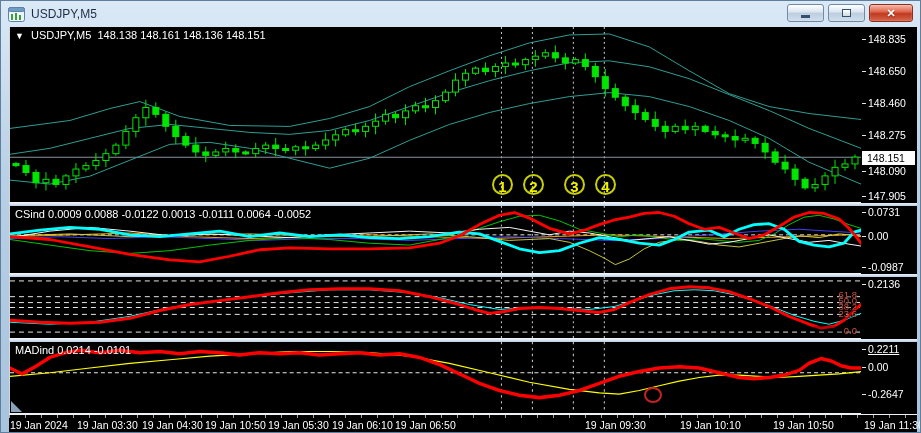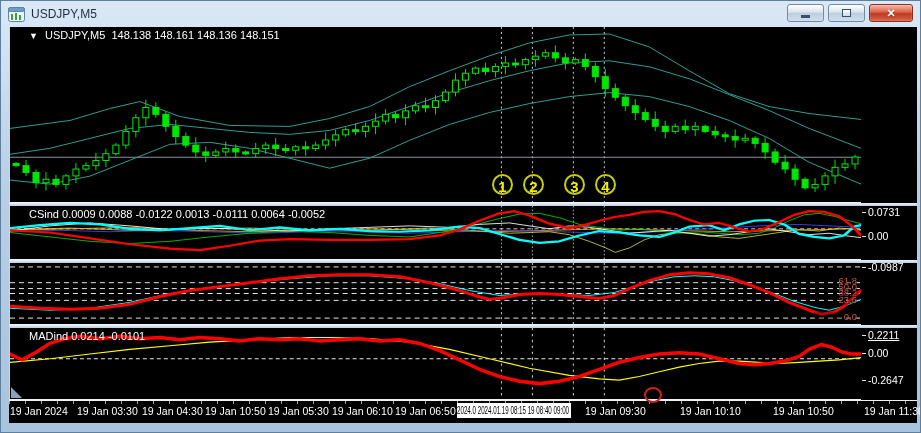--- a/index.html
+++ b/index.html
@@ -17,21 +17,21 @@
   .glyph-res{width:9px;height:8px;border:1px solid #33506e;background:linear-gradient(#fff,#cdd);}
   .glyph-close{color:#fff;font-size:11px;font-weight:bold;text-shadow:0 1px 1px #7c2714;}
   .chart-wrap{position:absolute;left:8px;top:26px;width:908px;bottom:9px;background:#000;}
   .panel{position:relative;display:flex;width:100%;}
   .plot{position:relative;flex:0 0 852px;width:852px;height:100%;border-left:1px solid #cfd6dd;border-bottom:1px solid #eef2f5;}
   .plot svg{display:block;width:100%;height:100%;}
   .axis{position:relative;flex:0 0 56px;color:#fff;font-size:10.5px;}
   .axlabel{position:absolute;left:7px;height:13px;line-height:13px;white-space:nowrap;}
   .axlabel::before{content:"";position:absolute;left:-6px;top:6px;width:4px;height:1px;background:#dfe4e9;}
   .pricetag{position:absolute;left:1px;right:2px;background:#fff;color:#000;font-size:10.5px;height:14px;line-height:14px;padding-left:5px;}
-  .phead{position:absolute;top:2px;left:5px;color:#fff;font-size:11px;white-space:nowrap;z-index:4;margin-left:14px;}
+  .phead{position:absolute;top:2px;left:5px;color:#fff;font-size:11px;white-space:nowrap;z-index:4;}
   .phead .arrow{font-size:9px;margin-right:4px;}
   .splitter{height:3px;background:linear-gradient(#eaf1f8,#b9cfe4);}
   .timeaxis{position:relative;height:19px;border-top:1px solid #eef2f5;color:#fff;font-size:10.5px;background:#000;padding-left:33px;}
   .timeaxis::before{content:"";position:absolute;left:0;right:0;top:0;height:3px;
     background:repeating-linear-gradient(90deg,#9aa2aa 0 1px,transparent 1px 16px);}
   .tlabel{position:absolute;top:4px;white-space:nowrap;}
   .thighlight{position:absolute;top:2px;left:448px;width:114px;height:15px;line-height:15px;background:#fff;color:#000;
     font-size:10px;white-space:nowrap;overflow:hidden;}
   .thighlight span{display:inline-block;transform:scaleX(.62);transform-origin:0 50%;white-space:nowrap;}
   .circ{position:absolute;width:21px;height:21px;border:2px solid #c8cf00;border-radius:50%;color:#eef000;
@@ -254,25 +254,34 @@
             <line x1="836" y1="132.53999999999883" x2="836" y2="144.57999999999765" stroke="#00e600" stroke-width="1"></line>
             <rect x="833" y="137.69999999999902" width="6" height="3.44000000000176" fill="#000" stroke="#00e600" stroke-width="1"></rect>
             <line x1="846" y1="128.24000000000274" x2="846" y2="143.14666666666562" stroke="#00e600" stroke-width="1"></line>
             <rect x="843" y="130.8200000000004" width="6" height="6.879999999998631" fill="#000" stroke="#00e600" stroke-width="1"></rect>
           </svg>
         <div class="circ" style="left:482px;top:147px;">1</div>
         <div class="circ" style="left:513px;top:147px;">2</div>
         <div class="circ" style="left:554px;top:147px;">3</div>
         <div class="circ" style="left:585px;top:147px;">4</div>
       </div>
+      <div class="axis">
+        <div class="axlabel" style="top:6px;">148.835</div>
+        <div class="axlabel" style="top:38px;">148.650</div>
+        <div class="axlabel" style="top:70px;">148.460</div>
+        <div class="axlabel" style="top:102px;">148.275</div>
+        <div class="pricetag" style="top:124px;">148.151</div>
+        <div class="axlabel" style="top:138px;">148.090</div>
+        <div class="axlabel" style="top:163px;">147.905</div>
+      </div>
     </div>
 
     <div class="splitter"></div>
 
-    <div class="panel" style="height:54px;">
+    <div class="panel" style="height:68px;">
       <div class="plot">
         <div class="phead">CSind 0.0009 0.0088 -0.0122 0.0013 -0.0111 0.0064 -0.0052</div>
         <svg viewBox="0 0 852 72" preserveAspectRatio="none">
             <line x1="492" y1="0" x2="492" y2="72" stroke="#cdd3d9" stroke-width="1" stroke-dasharray="2 3"></line>
             <line x1="523" y1="0" x2="523" y2="72" stroke="#cdd3d9" stroke-width="1" stroke-dasharray="2 3"></line>
             <line x1="564" y1="0" x2="564" y2="72" stroke="#cdd3d9" stroke-width="1" stroke-dasharray="2 3"></line>
             <line x1="595" y1="0" x2="595" y2="72" stroke="#cdd3d9" stroke-width="1" stroke-dasharray="2 3"></line>
             <line x1="0" y1="31" x2="852" y2="31" stroke="#e8e8e8" stroke-width="1" stroke-dasharray="4 3"></line>
             <polyline points="0,33 60,31 120,29 180,33 240,35 300,33 360,31 420,33 480,35 540,33 600,31 660,33 720,35 780,33 840,31 852,33" fill="none" stroke="#ffaa00" stroke-width="1" stroke-linejoin="round" stroke-linecap="round"></polyline>
             <polyline points="0,35 50,33 100,35 150,33 200,35 250,37 300,35 350,35 400,37 450,35 500,33 550,35 600,37 650,35 700,31 750,27 790,25 820,27 852,29" fill="none" stroke="#4444ff" stroke-width="1" stroke-linejoin="round" stroke-linecap="round"></polyline>
@@ -307,20 +316,23 @@
             <line x1="0" y1="56" x2="852" y2="56" stroke="#e8e8e8" stroke-width="1" stroke-dasharray="5 4"></line>
             <polyline points="0,46 40,48 80,46 120,40 160,31 200,25 240,20 280,16 320,13 360,13 400,16 430,21 460,28 490,33 520,31 550,32 580,33 605,30 625,24 645,18 665,14 685,13 705,14 725,18 745,24 765,31 785,39 805,45 820,48 835,44 852,37" fill="none" stroke="#00ffff" stroke-width="1" stroke-linejoin="round" stroke-linecap="round"></polyline>
             <polyline points="0,44 30,46 60,47 90,46 120,42 150,34 180,28 210,24 240,20 270,16 300,13 330,12 360,12 390,14 420,20 450,28 465,33 480,37 495,35 510,32 530,31 550,32 570,34 590,36 605,33 620,26 640,18 660,12 680,10 700,11 720,15 740,22 760,30 780,40 800,48 812,52 825,50 835,44 845,34 852,28" fill="none" stroke="#ff0000" stroke-width="3" stroke-linejoin="round" stroke-linecap="round"></polyline>
           </svg>
         <div class="fiblabel" style="top:13px;">61.8</div>
         <div class="fiblabel" style="top:19px;">50.0</div>
         <div class="fiblabel" style="top:25px;">38.2</div>
         <div class="fiblabel" style="top:32px;">23.6</div>
         <div class="fiblabel" style="top:49px;padding-left:30px;">0.0</div>
       </div>
+      <div class="axis">
+        <div class="axlabel" style="top:1px;">0.2136</div>
+      </div>
     </div>
 
     <div class="splitter"></div>
 
     <div class="panel" style="height:72px;">
       <div class="plot">
         <div class="phead">MADind 0.0214 -0.0101</div>
         <svg viewBox="0 0 852 60" preserveAspectRatio="none">
             <line x1="492" y1="0" x2="492" y2="60" stroke="#cdd3d9" stroke-width="1" stroke-dasharray="2 3"></line>
             <line x1="523" y1="0" x2="523" y2="60" stroke="#cdd3d9" stroke-width="1" stroke-dasharray="2 3"></line>
@@ -340,21 +352,20 @@
     </div>
 
     <div class="timeaxis">
       <div class="tlabel" style="left:1px;">19 Jan 2024</div>
       <div class="tlabel" style="left:68px;">19 Jan 03:30</div>
       <div class="tlabel" style="left:133px;">19 Jan 04:30</div>
       <div class="tlabel" style="left:196px;">19 Jan 10:50</div>
       <div class="tlabel" style="left:259px;">19 Jan 05:30</div>
       <div class="tlabel" style="left:323px;">19 Jan 06:10</div>
       <div class="tlabel" style="left:386px;">19 Jan 06:50</div>
-      <div class="thighlight"><span>2024.0 2024.01.19 08:15 19 08:40 09:00</span></div>
       <div class="tlabel" style="left:576px;">19 Jan 09:30</div>
       <div class="tlabel" style="left:671px;">19 Jan 10:10</div>
       <div class="tlabel" style="left:764px;">19 Jan 10:50</div>
       <div class="tlabel" style="left:855px;">19 Jan 11:30</div>
     </div>
 
     <div class="red-annot"></div>
   </div>
 </div>
 

